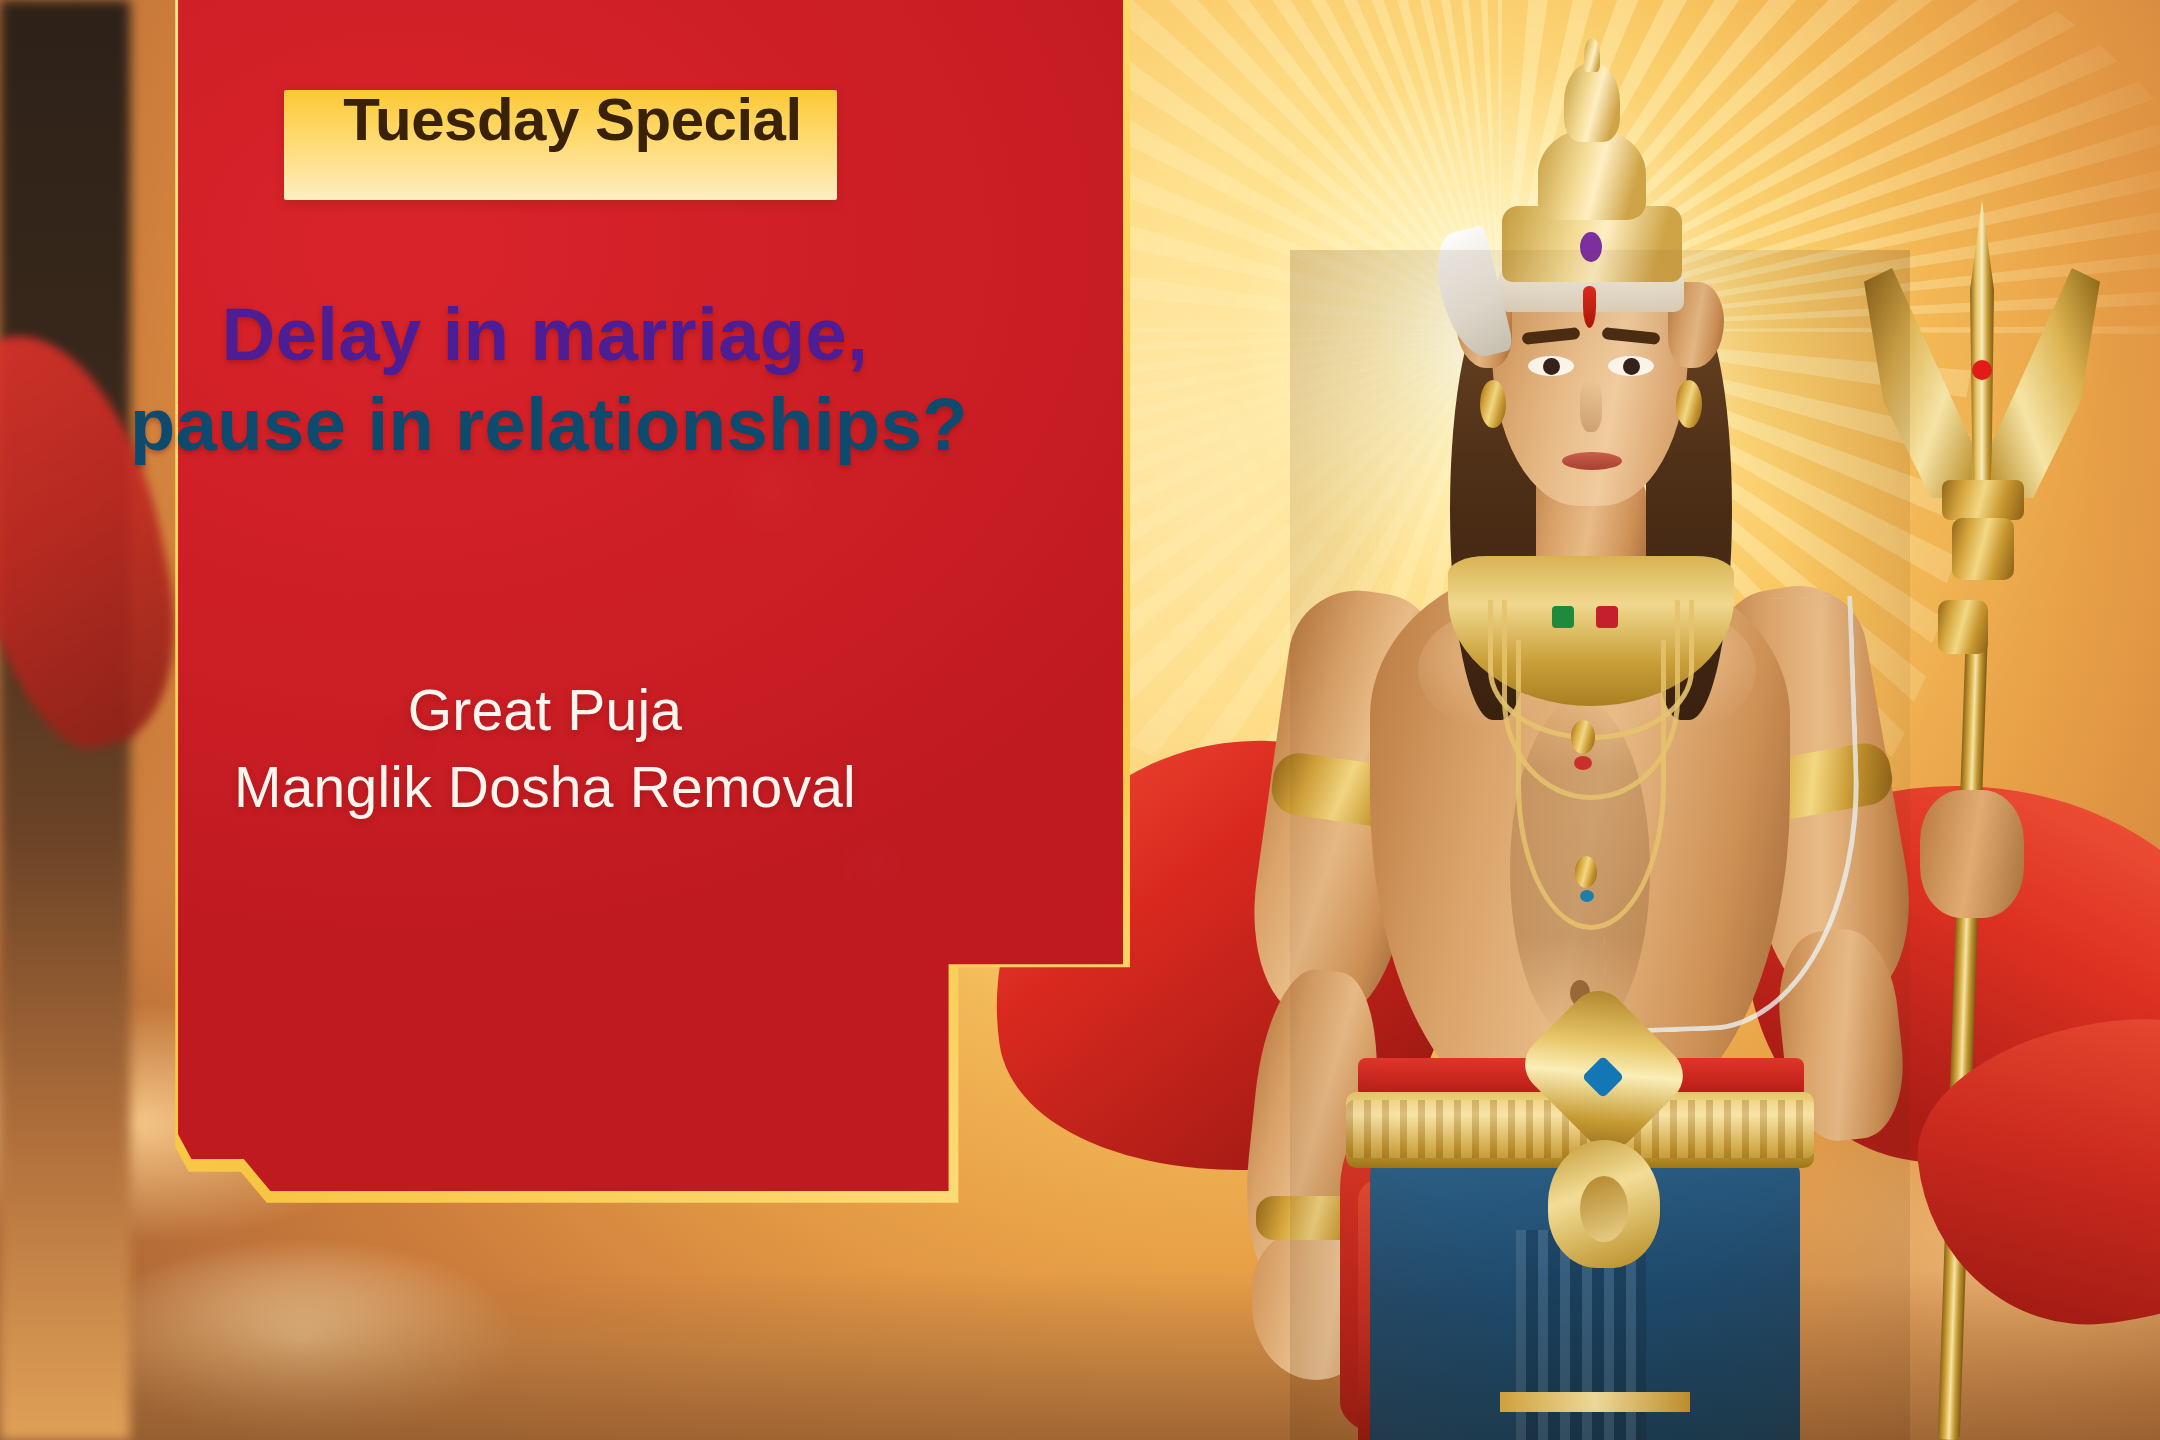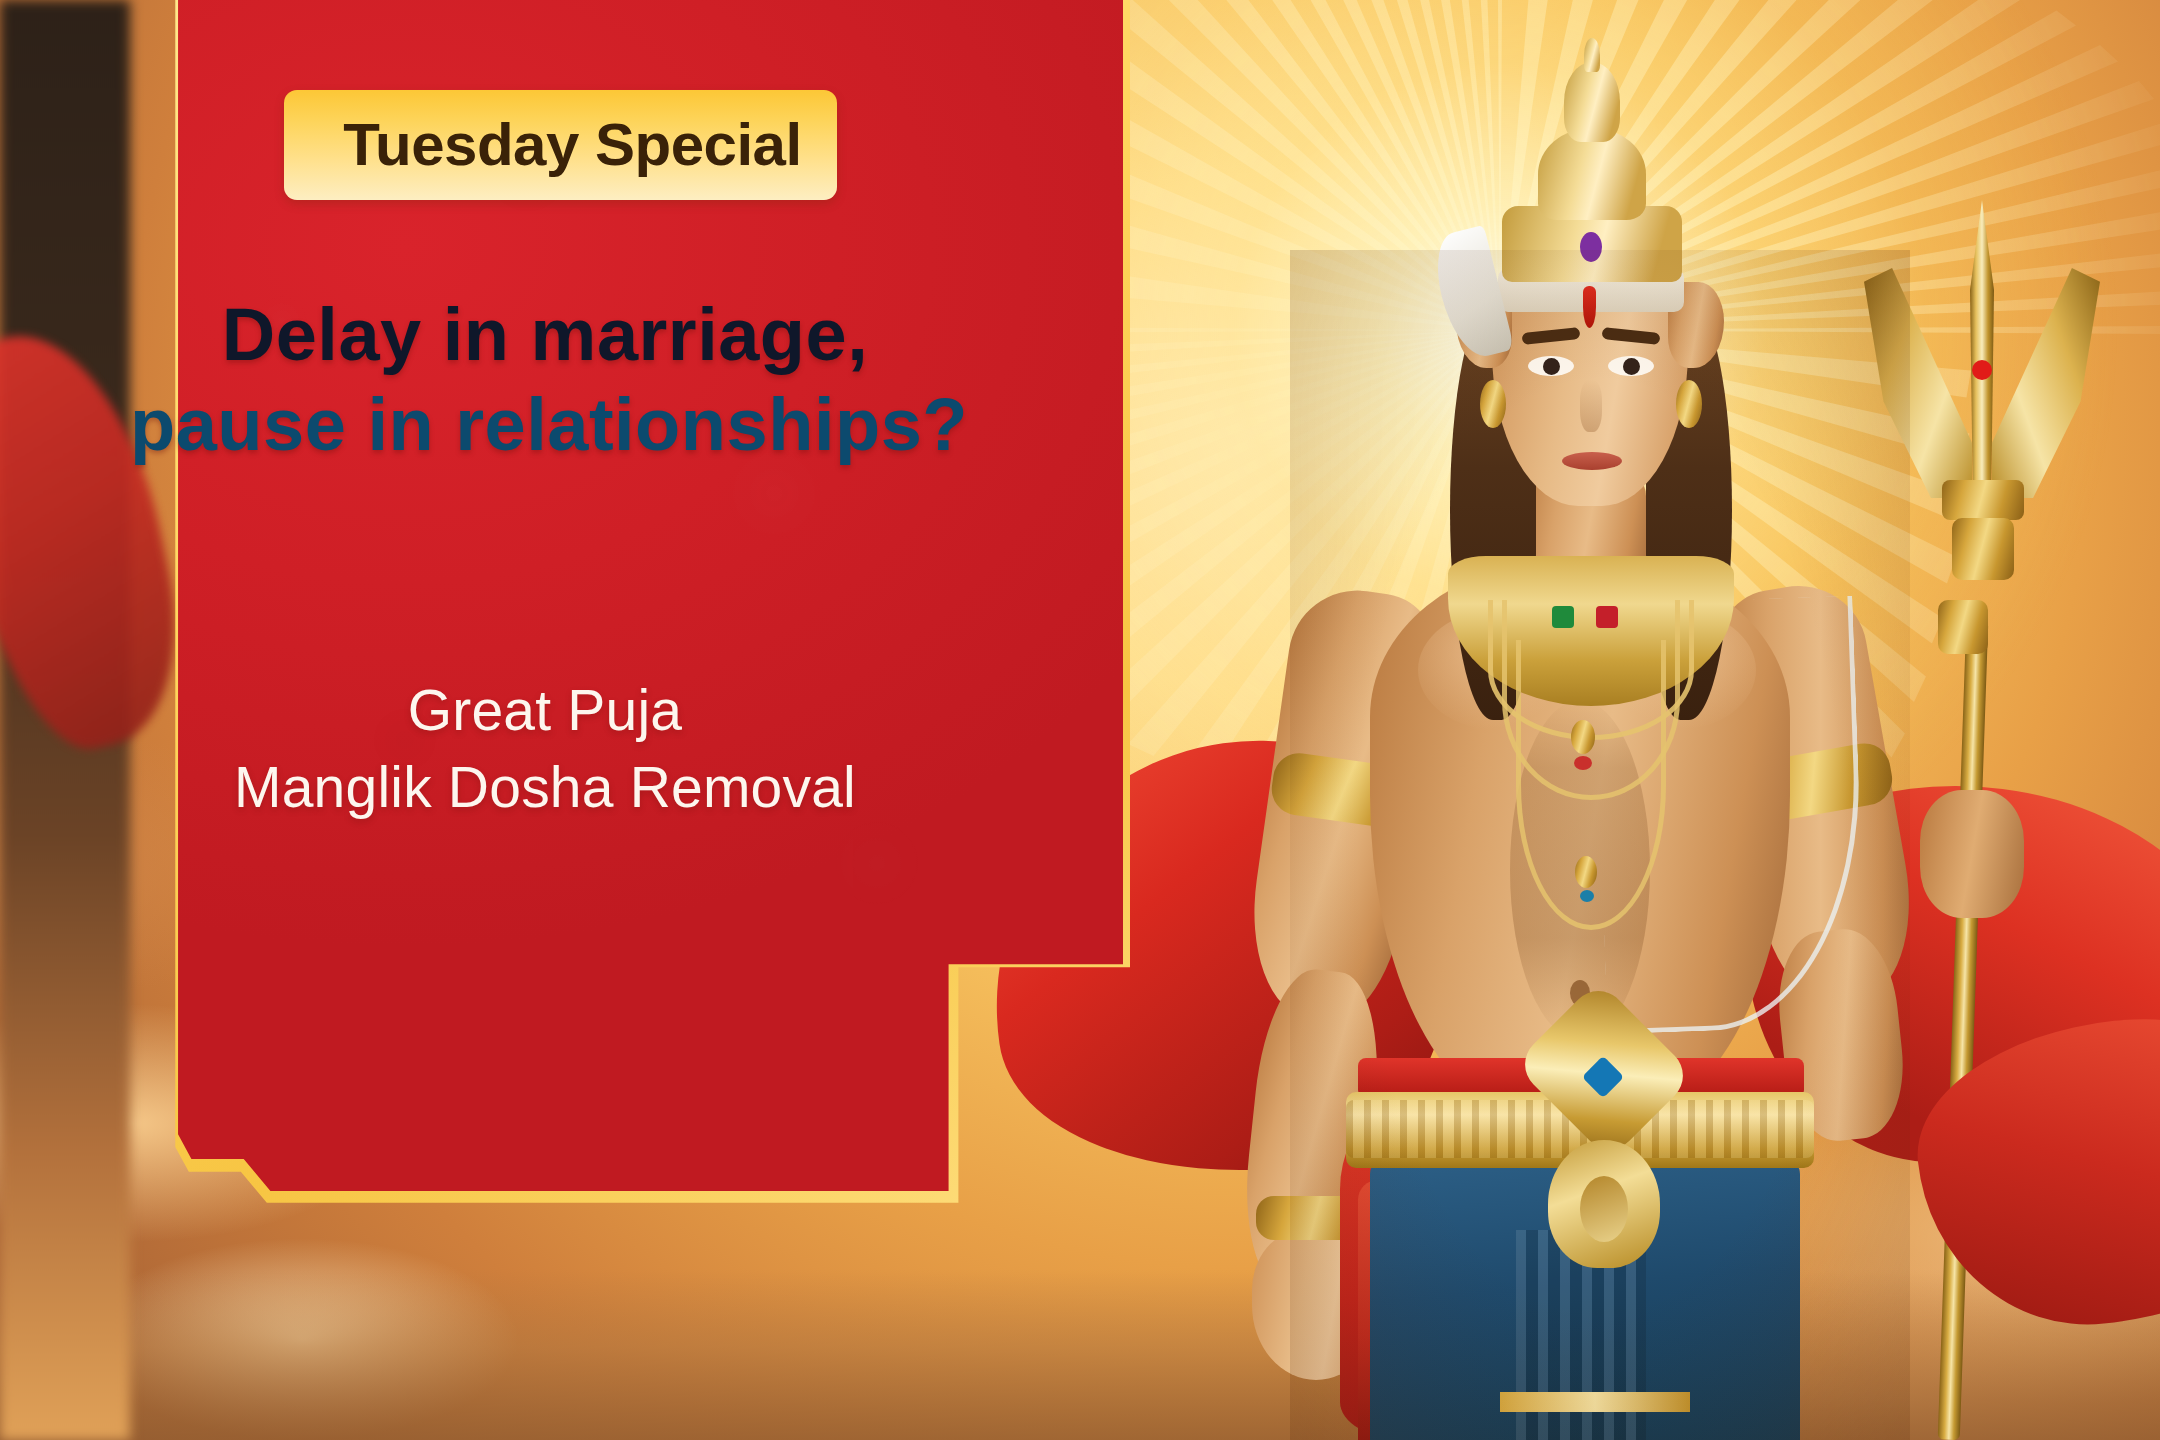--- a/index.html
+++ b/index.html
@@ -126,24 +126,24 @@
     position:absolute;
     left:0; top:0;
     width:1040px; height:1240px;
     padding:0;
   }
 
   .badge {
     position:absolute;
     left:194px; top:90px;
     width:553px; height:110px;
-    border-radius:13px;
+    border-radius:2px;
     background:linear-gradient(180deg,#fcc736 0%, #fdd45a 28%, #ffe08a 62%, #fdeec2 100%);
     box-shadow:0 4px 10px rgba(120,40,10,.30);
-    display:flex; align-items:center; justify-content:center;padding-left:24px;
+    display:flex; align-items:flex-start; justify-content:center;padding-left:24px;
   }
   .badge-label {
     font-size:60px;
     font-weight:700;
     color:#3a2208;
     letter-spacing:-.5px;
     line-height:1;
     white-space:nowrap;
   }
 
@@ -151,21 +151,21 @@
     position:absolute;
     left:40px; top:290px;
     width:830px;
     text-align:center;
     font-size:74px;
     font-weight:700;
     line-height:1.22;
     letter-spacing:.5px;
     white-space:nowrap;
   }
-  .hl-1 { color:#0f172a; display:block; text-shadow:0 3px 5px rgba(110,15,10,.35);text-align:center; }
+  .hl-1 { color:#4c1d95; display:block; text-shadow:0 3px 5px rgba(110,15,10,.35);text-align:center; }
   .hl-2 { color:#0c4a6e; display:block; text-shadow:0 3px 5px rgba(110,15,10,.35); }
 
   .subtitle {
     position:absolute;
     left:40px; top:672px;
     width:830px;
     text-align:center;
     font-size:57px;
     font-weight:500;
     line-height:1.35;

